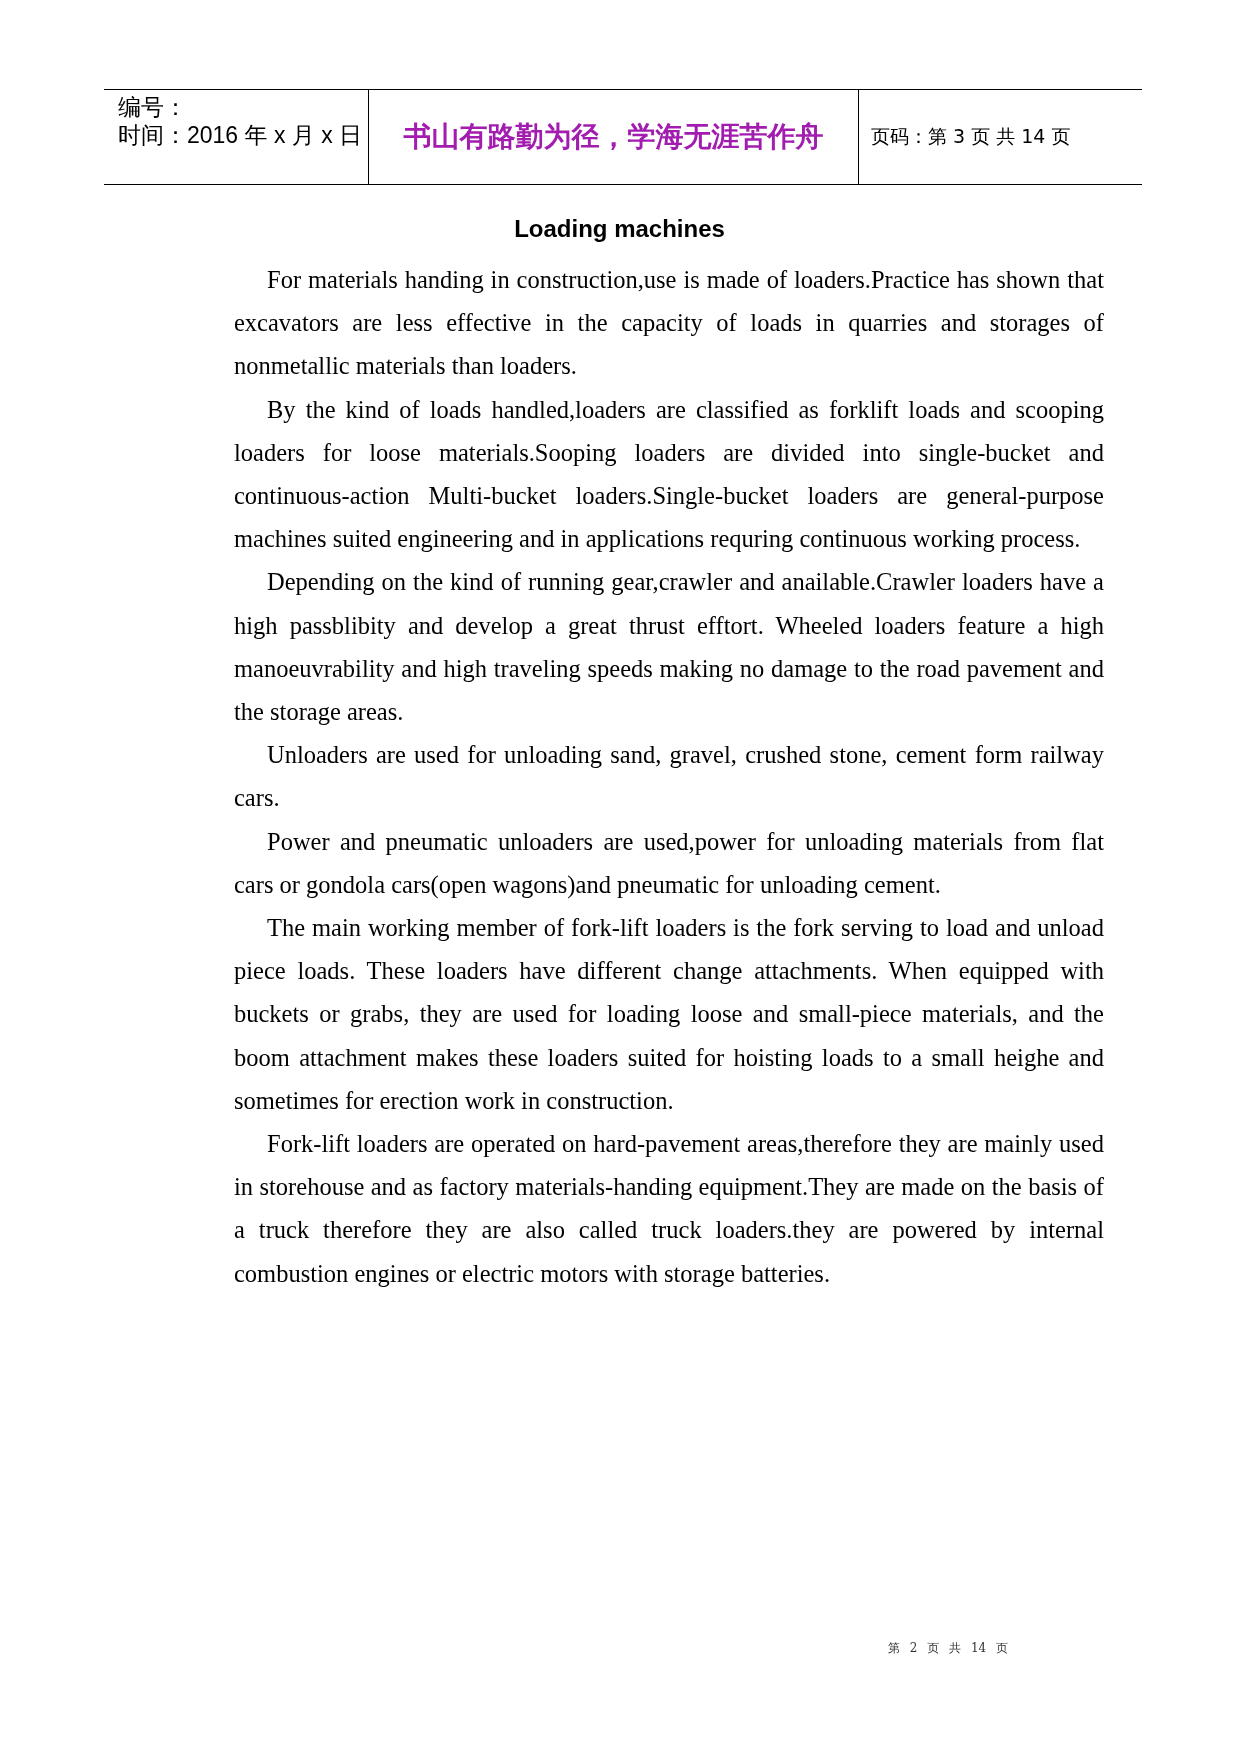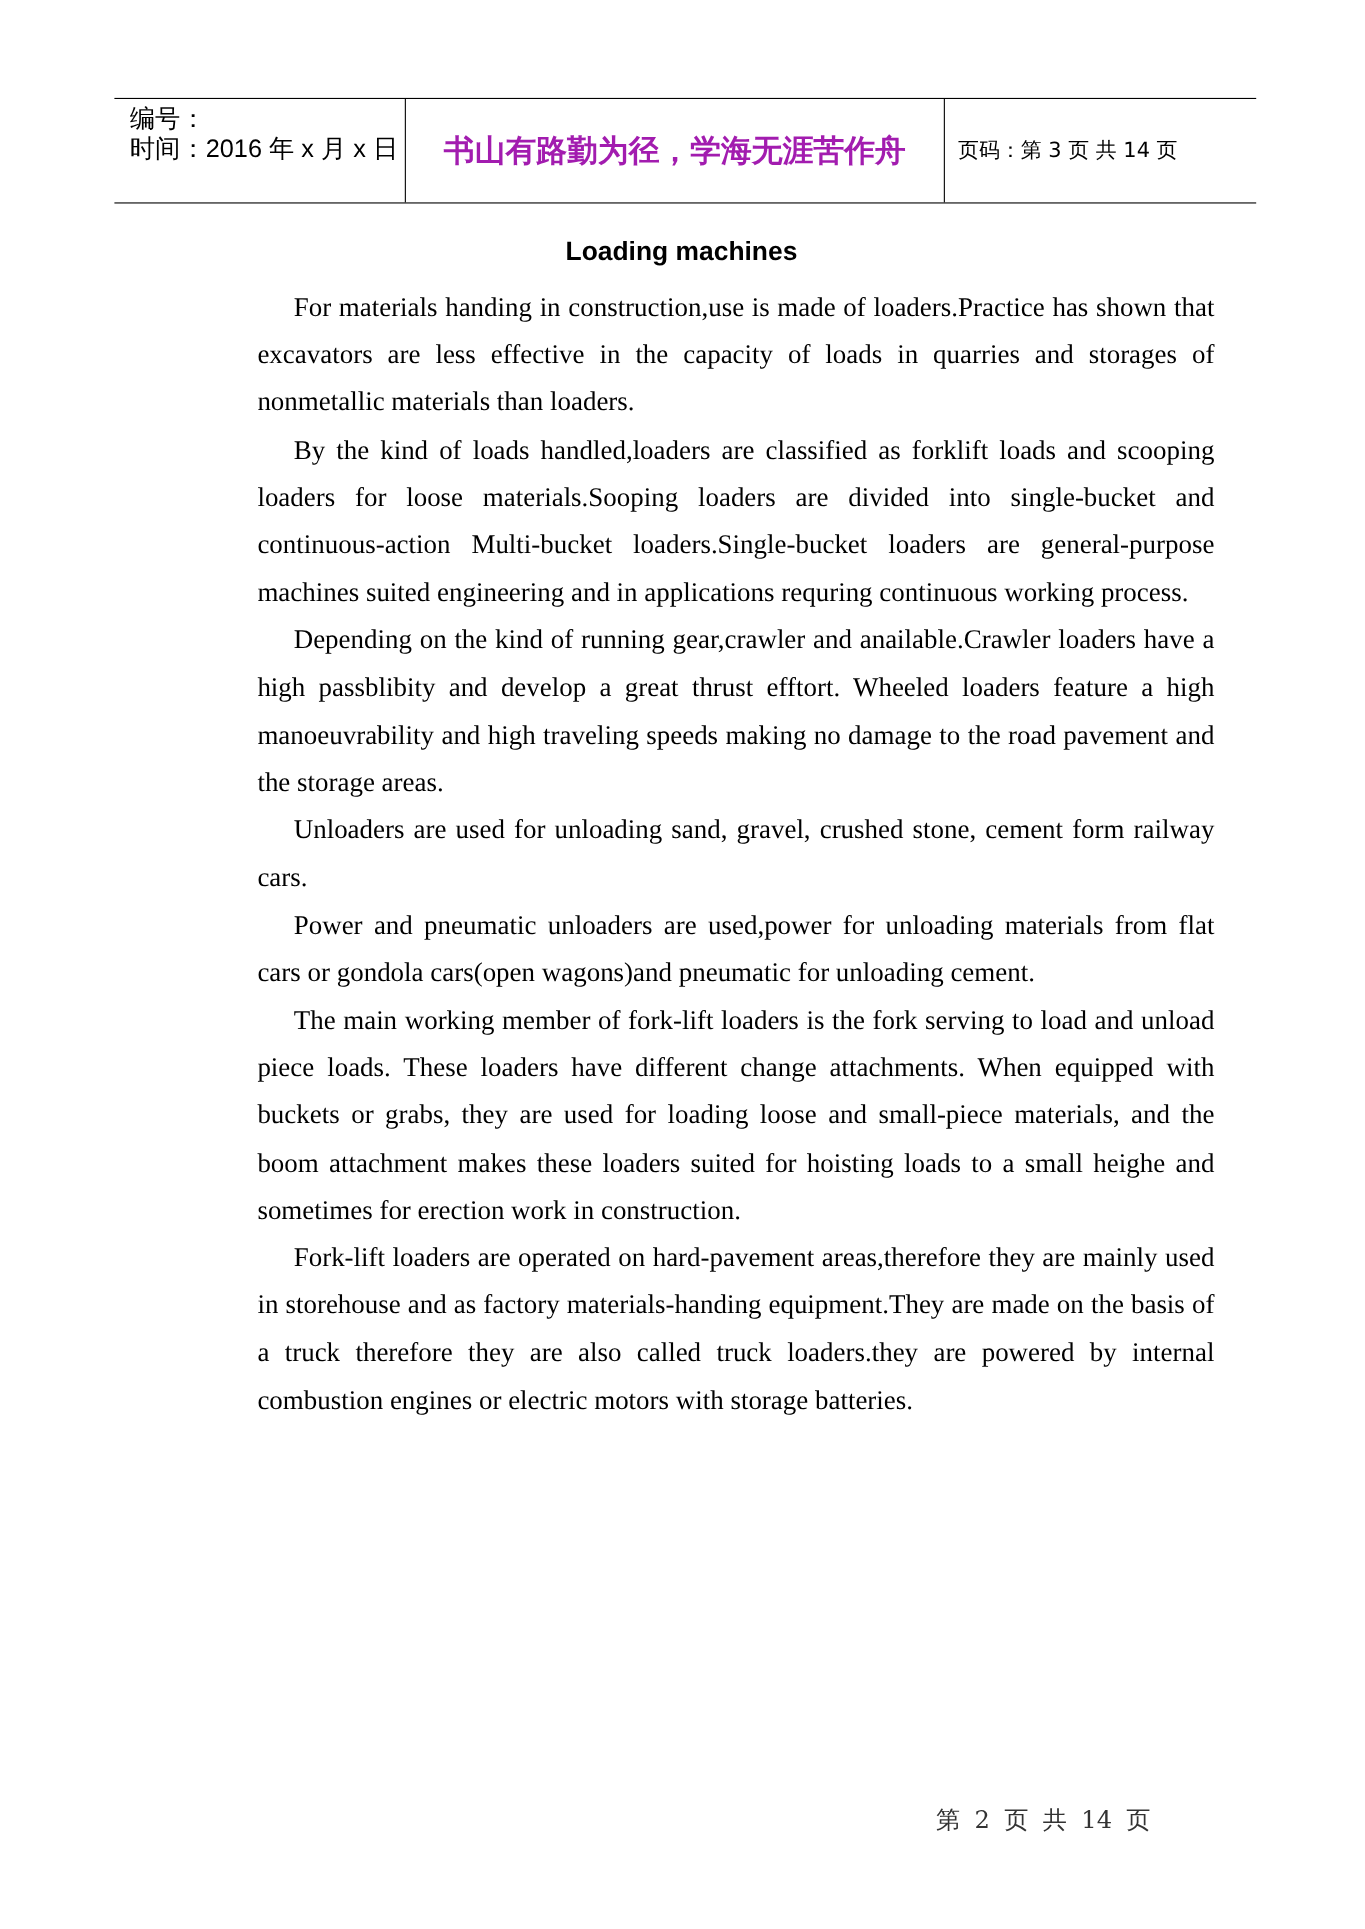--- a/index.html
+++ b/index.html
@@ -16,21 +16,21 @@
   .hcell.right { flex: 1; display: flex; align-items: center; padding-left: 12px;
                  font-size: 19px; font-family: "DejaVu Sans", sans-serif; }
   .title { position: absolute; left: 0; width: 100%; top: 215px; text-align: center;
            font-size: 24px; font-weight: bold; font-family: "Liberation Sans", sans-serif;
            padding-left: 0; margin-left: 39px; }
   .title span { position: relative; left: -40px; }
   .body { position: absolute; left: 190px; top: 258px; width: 870px;
           font-family: Liberation Serif, serif; font-size: 24.5px; line-height: 43.2px;
           text-align: justify; margin-left: 44px; }
   .body p { margin: 0; text-indent: 33px; }
-  .footer { position: absolute; top: 1640px; left: 851px; font-size: 22px; color: #333;
+  .footer { position: absolute; top: 1640px; left: 888px; font-size: 12px; color: #333;
             font-family: "DejaVu Serif", serif; word-spacing: 6px; }
 </style>
 </head>
 <body>
 
 <div class="header">
   <div class="hcell left">
     <div>编号：</div>
     <div>时间：2016 年 x 月 x 日</div>
   </div>

